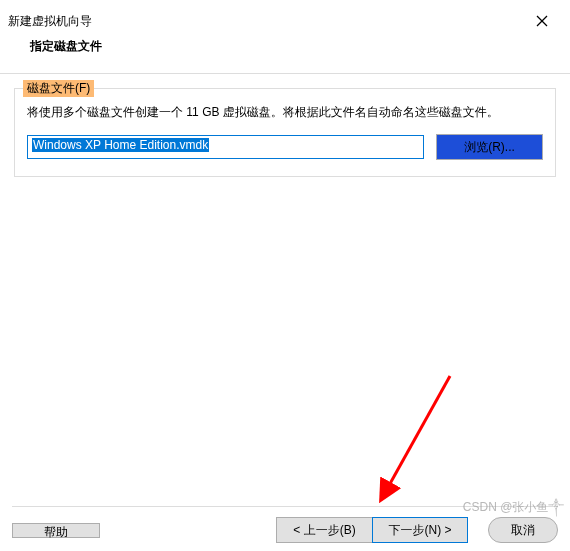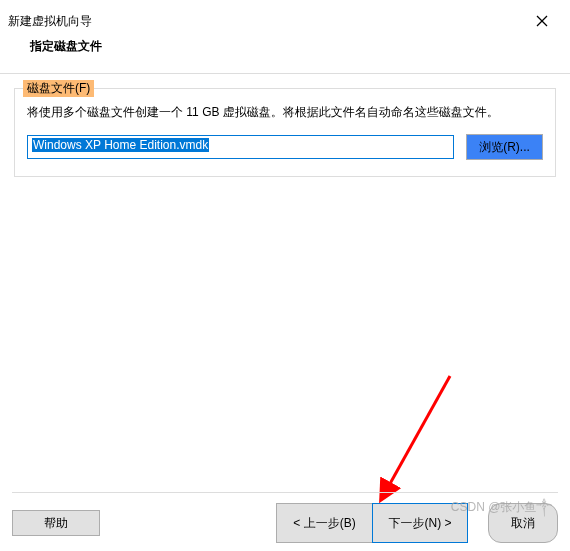--- a/index.html
+++ b/index.html
@@ -91,23 +91,23 @@
       border: 1px solid #0078d7;
       padding: 2px 4px;
       font-size: 12px;
       display: flex;
       align-items: flex-start;
       overflow: hidden;
       background: #fff;
       cursor: text;
     }
     .browse-btn {
-      width: 77px;
+      width: 107px;
       height: 26px;
-      background: #3b82f6;
+      background: #1d4ed8;
       border: 1px solid #adadad;
       font-size: 12px;
       font-family: inherit;
       cursor: pointer;
     }
     .footer {
       position: absolute;
       bottom: 8px;
       left: 0;
       right: 0;
@@ -117,35 +117,35 @@
       border: none;
       border-top: 1px solid #ddd;
       margin-bottom: 10px;
     }
     .footer-buttons {
       display: flex;
       align-items: center;
     }
     .help-btn {
       width: 88px;
+      height: 15px;
+      background: #e1e1e1;
+      border: 1px solid #adadad;
+      font-size: 12px;
+      font-family: inherit;
+      cursor: pointer;
+      margin-right: auto;
+    }
+    .nav-btn {
       height: 26px;
       background: #e1e1e1;
       border: 1px solid #adadad;
       font-size: 12px;
       font-family: inherit;
       cursor: pointer;
-      margin-right: auto;
-    }
-    .nav-btn {
-      height: 40px;
-      background: #e1e1e1;
-      border: 1px solid #adadad;
-      font-size: 12px;
-      font-family: inherit;
-      cursor: pointer;
       padding: 0 12px;
       min-width: 96px;
     }
     .nav-btn.back {
       margin-right: 0;
       border-right: none;
     }
     .nav-btn.next {
       border: 1px solid #0078d7;
       margin-right: 20px;
@@ -153,21 +153,21 @@
     .nav-btn.cancel {
       min-width: 70px;
       border-radius: 13px;
     }
     .arrow {
       position: absolute;
       pointer-events: none;
     }
     .watermark {
       position: absolute;
-      right: 18px;
+      right: 6px;
       bottom: 24px;
       font-size: 12px;
       color: rgba(160,160,160,0.75);
       pointer-events: none;
     }
   </style>
 </head>
 <body>
 
 <div class="titlebar">

